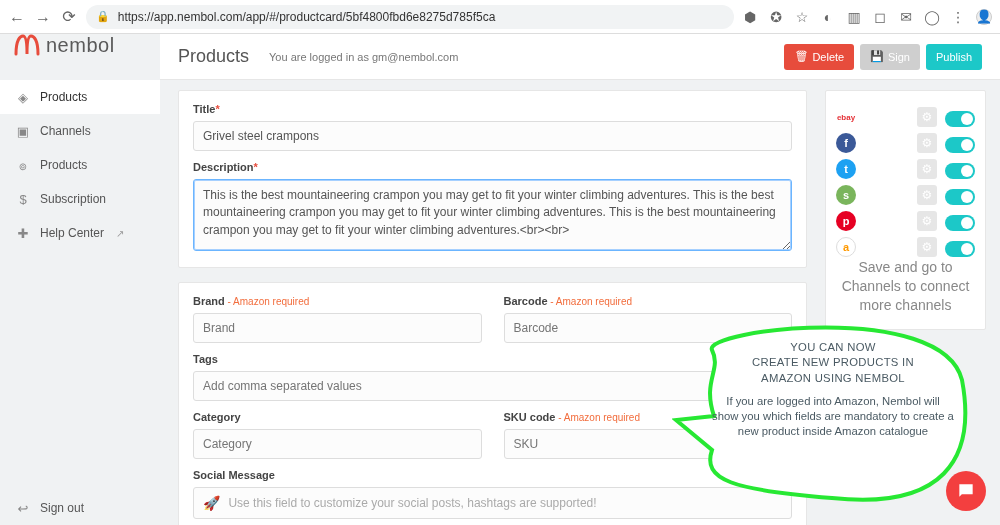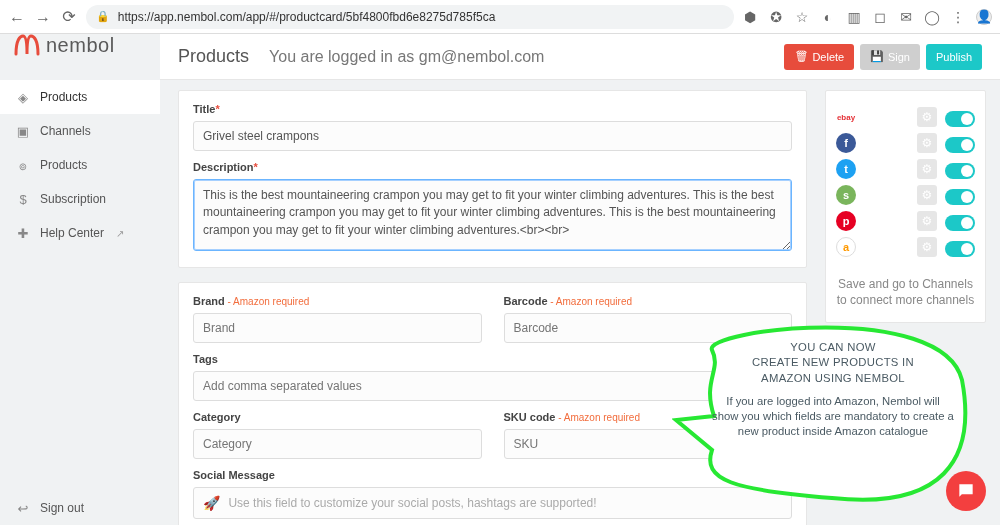--- a/index.html
+++ b/index.html
@@ -22,21 +22,21 @@
   .logo-text { color:#5a5a5a; font-size:20px; font-weight:400; letter-spacing:.5px; }
   .side-item { height:34px; display:flex; align-items:center; gap:10px; padding:0 16px; font-size:12px; color:#555; }
   .side-item.active { background:#fff; color:#333; }
   .side-item .icon { width:14px; text-align:center; color:#888; font-size:13px; }
   .side-item .ext { font-size:10px; color:#999; margin-left:2px; }
   .side-spacer { flex:1; }
 
   .main { flex:1; display:flex; flex-direction:column; overflow:hidden; }
   .topbar { height:46px; border-bottom:1px solid #e6e6e6; display:flex; align-items:center; padding:0 18px; gap:20px; }
   .topbar h1 { font-size:18px; font-weight:400; color:#555; }
-  .login-as { font-size:16px; color:#777; }
+  .login-as { font-size:11px; color:#777; }
   .top-actions { margin-left:auto; display:flex; gap:6px; }
   .btn { height:26px; border:none; border-radius:3px; padding:0 10px; font-size:11px; color:#fff; display:flex; align-items:center; gap:4px; cursor:pointer; }
   .btn-del { background:#e74c3c; }
   .btn-save { background:#cfcfcf; }
   .btn-pub { background:#1cc8c8; }
 
   .content { flex:1; display:flex; overflow:hidden; background:#f0f2f3; }
   .form-col { flex:1; padding:10px 18px 0 18px; overflow:hidden; }
   .panel { background:#fff; border:1px solid #e6e6e6; border-radius:2px; padding:12px 14px; margin-bottom:14px; }
   .field-label { font-size:11px; font-weight:bold; color:#444; margin-bottom:6px; display:block; }
@@ -51,21 +51,21 @@
   .social-row { display:flex; align-items:center; gap:8px; }
   .rocket { font-size:14px; }
 
   .channel-col { width:175px; padding:10px 14px 0 0; }
   .chan-card { background:#fff; border:1px solid #e6e6e6; border-radius:2px; padding:10px 10px 14px 10px; }
   .chan-row { display:flex; align-items:flex-end; justify-content:space-between; height:26px; }
   .chan-ic { width:20px; height:20px; border-radius:50%; display:flex; align-items:center; justify-content:center; color:#fff; font-size:11px; font-weight:bold; }
   .gear { width:20px; height:20px; background:#e6e6e6; border-radius:3px; color:#fff; display:flex; align-items:center; justify-content:center; font-size:12px; margin-left:auto; margin-right:8px; }
   .toggle { width:30px; height:16px; border-radius:8px; background:#1cc8c8; position:relative; }
   .toggle::after { content:""; position:absolute; right:2px; top:2px; width:12px; height:12px; background:#fff; border-radius:50%; }
-  .chan-note { font-size:12px; color:#888; text-align:center; margin-top:19px; line-height:1.35; }
+  .chan-note { font-size:14px; color:#888; text-align:center; margin-top:1px; line-height:1.35; }
 
   
   .callout { position:absolute; right:28px; bottom:20px; width:300px; height:185px; pointer-events:none; }
   .callout svg { position:absolute; inset:0; }
   .callout .ct { position:absolute; left:40px; top:20px; right:18px; bottom:20px; font-size:11.3px; color:#4a5a63; text-align:center; line-height:1.35; }
   .callout .ct .hl { letter-spacing:.3px; margin-bottom:8px; }
 
   .chat-fab { position:absolute; right:14px; bottom:14px; width:40px; height:40px; border-radius:50%; background:#f33f3f; display:flex; align-items:center; justify-content:center; color:#fff; }
 </style>
 </head>

